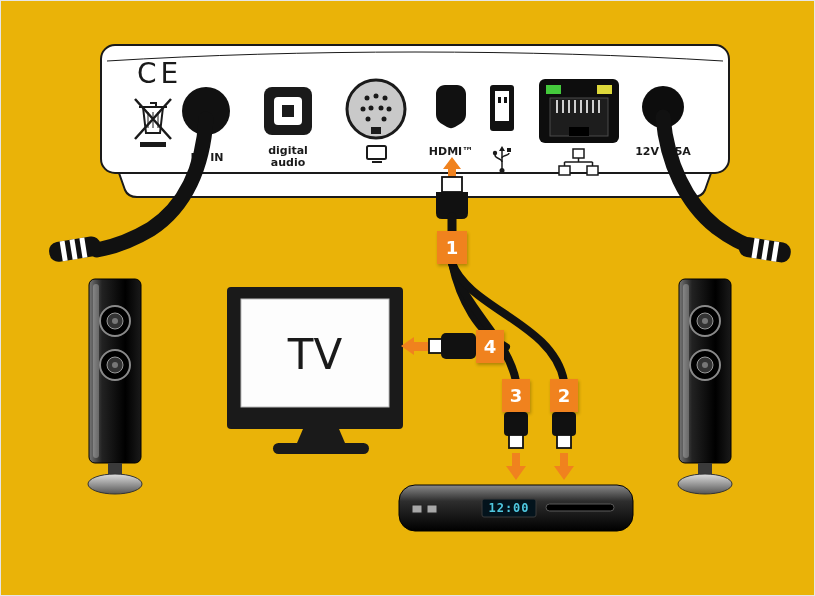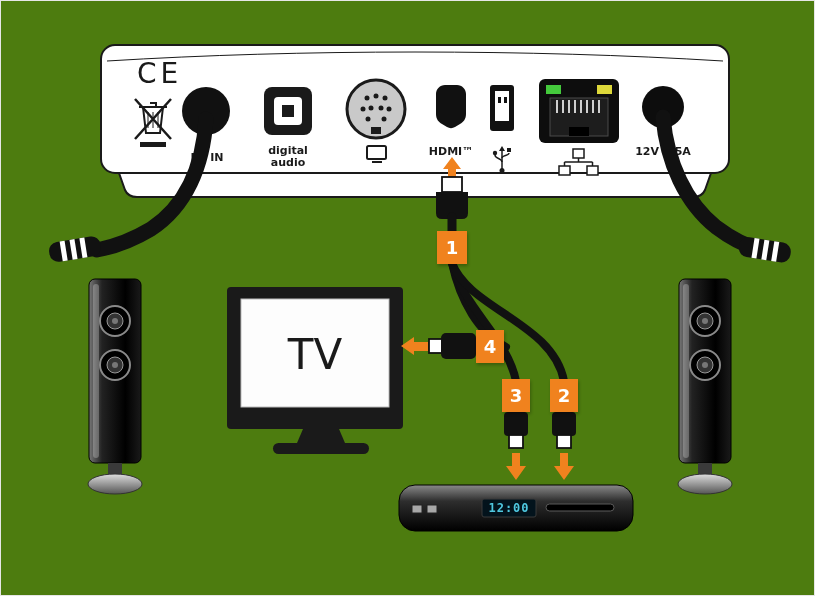--- a/index.html
+++ b/index.html
@@ -1,17 +1,17 @@
 <!DOCTYPE html>
 <html><head>
 <meta charset="utf-8">
 <style>
   html,body{margin:0;padding:0;background:#fff;font-family:"DejaVu Sans",sans-serif;}
   .canvas{
-    position:relative;width:815px;height:596px;background:#4d7c0f;
+    position:relative;width:815px;height:596px;background:#eab308;
     border:1px solid #e6e6e6;box-sizing:border-box;overflow:hidden;
   }
   svg{position:absolute;left:0;top:0;}
   .badge{
     position:absolute;width:30px;height:33px;background:#F0821E;color:#fff;
     display:flex;align-items:center;justify-content:center;
     font:bold 18px "DejaVu Sans",sans-serif;
     box-shadow:1px 2px 3px rgba(0,0,0,.25);
   }
   .stb-text{font-family:"DejaVu Sans",sans-serif;fill:#1a1a1a;}

